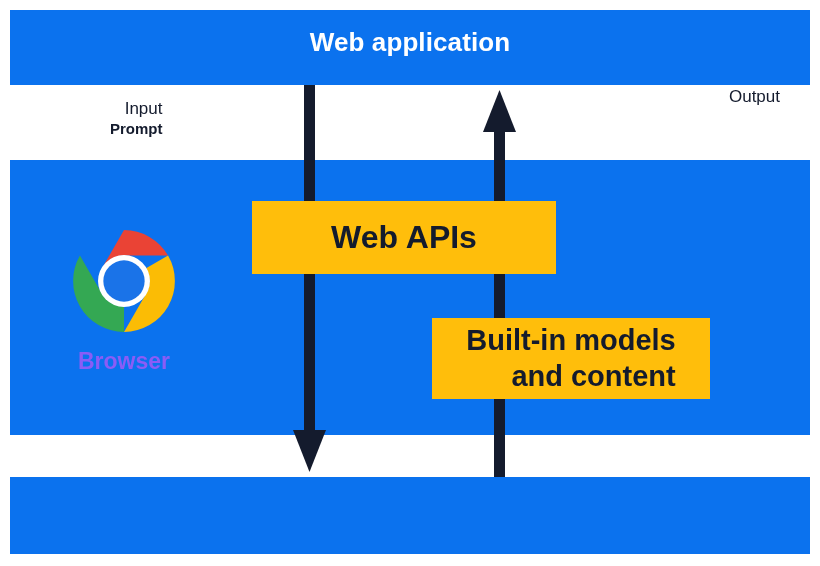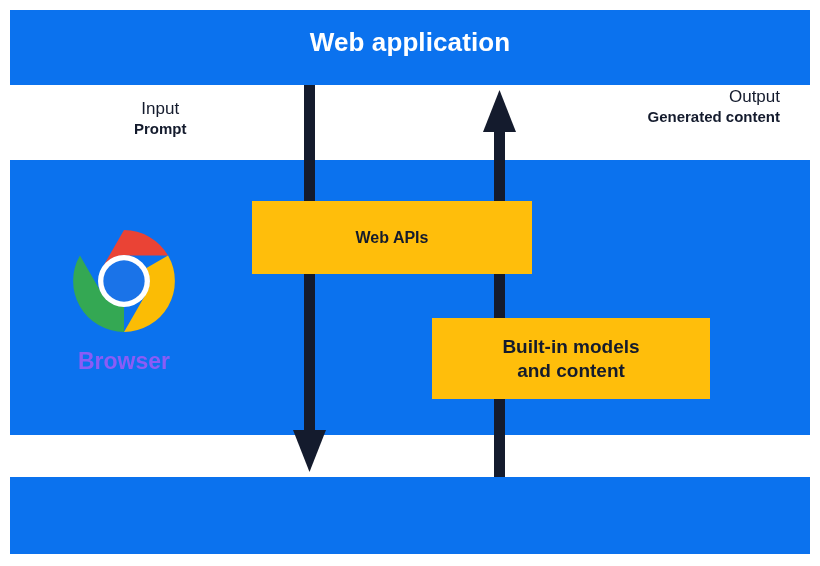--- a/index.html
+++ b/index.html
@@ -88,22 +88,21 @@
     display: block;
   }
   .annotation .value {
     font-size: 15px;
     font-weight: bold;
     display: block;
   }
   #annotation-input {
     left: 110px;
     top: 99px;
-    text-align: center;
-    margin-left: 24px;
+    text-align: right;
   }
   #annotation-output {
     right: 40px;
     top: 87px;
     text-align: right;
   }
 
   
   .yellow-box {
     position: absolute;
@@ -113,31 +112,32 @@
     display: flex;
     align-items: center;
     justify-content: center;
     text-align: center;
     line-height: 1.22;
     box-sizing: border-box;
   }
   #box-web-apis {
     left: 252px;
     top: 201px;
-    width: 280px;
+    width: 304px;
     height: 73px;
-    font-size: 16px;
+    font-size: 32px;
   }
   #box-builtin-models {
     left: 432px;
     top: 318px;
     width: 278px;
     height: 81px;
-    font-size: 19px;
+    font-size: 29px;
     padding: 0 0;
+    text-align: right;
   }
 
   
   #browser-group {
     position: absolute;
     left: 63px;
     top: 228px;
     width: 122px;
     text-align: center;
   }
@@ -178,21 +178,20 @@
     </g>
   </svg>
 
   <div class="annotation" id="annotation-input">
     <span class="kicker">Input</span>
     <span class="value">Prompt</span>
   </div>
 
   <div class="annotation" id="annotation-output">
     <span class="kicker">Output</span>
-    <span class="value">Generated content</span>
   </div>
 
   <div id="browser-group">
     <svg id="chrome-logo" width="106" height="106" viewBox="0 0 100 100" xmlns="http://www.w3.org/2000/svg">
 
       <path d="M50 2 A48 48 0 0 1 91.57 26 L50 26 A24 24 0 0 0 29.2 38 Z" fill="#EA4335"></path>
 
       <path d="M91.57 26 A48 48 0 0 1 50 98 L70.8 62 A24 24 0 0 0 70.8 38 Z" fill="#FBBC05"></path>
 
       <path d="M50 98 A48 48 0 0 1 8.43 26 L29.2 62 A24 24 0 0 0 50 74 Z" fill="#34A853"></path>

